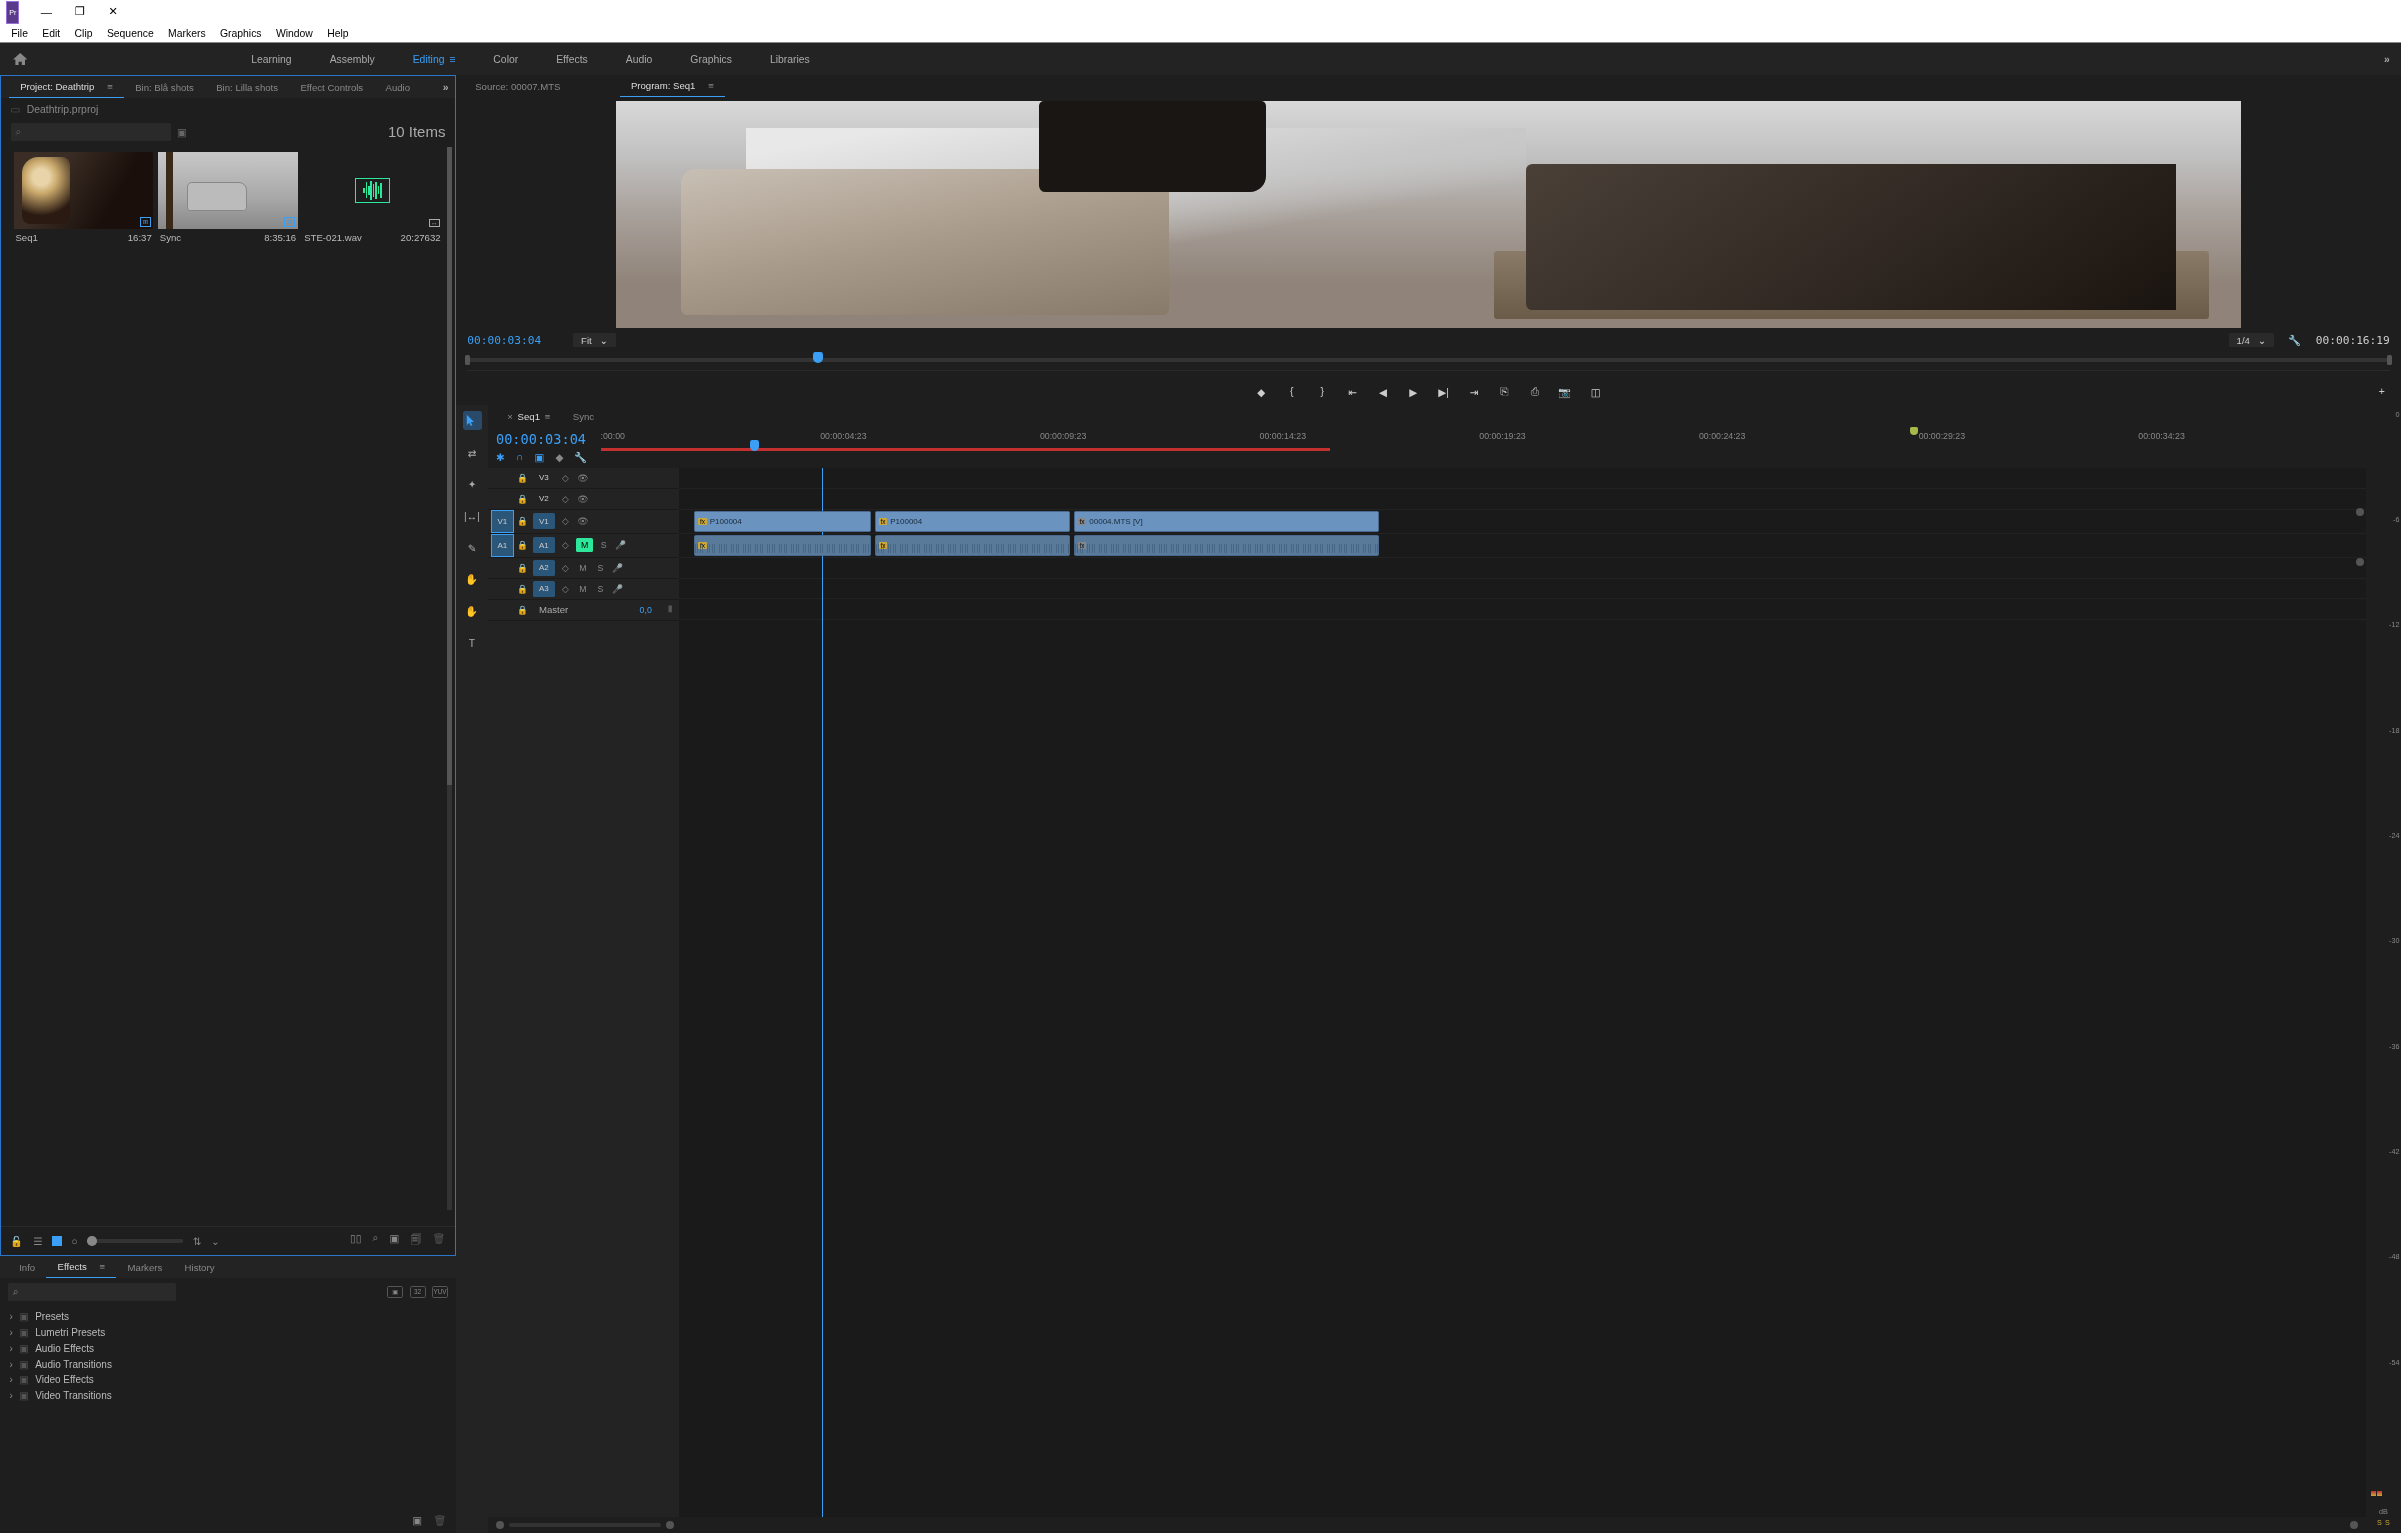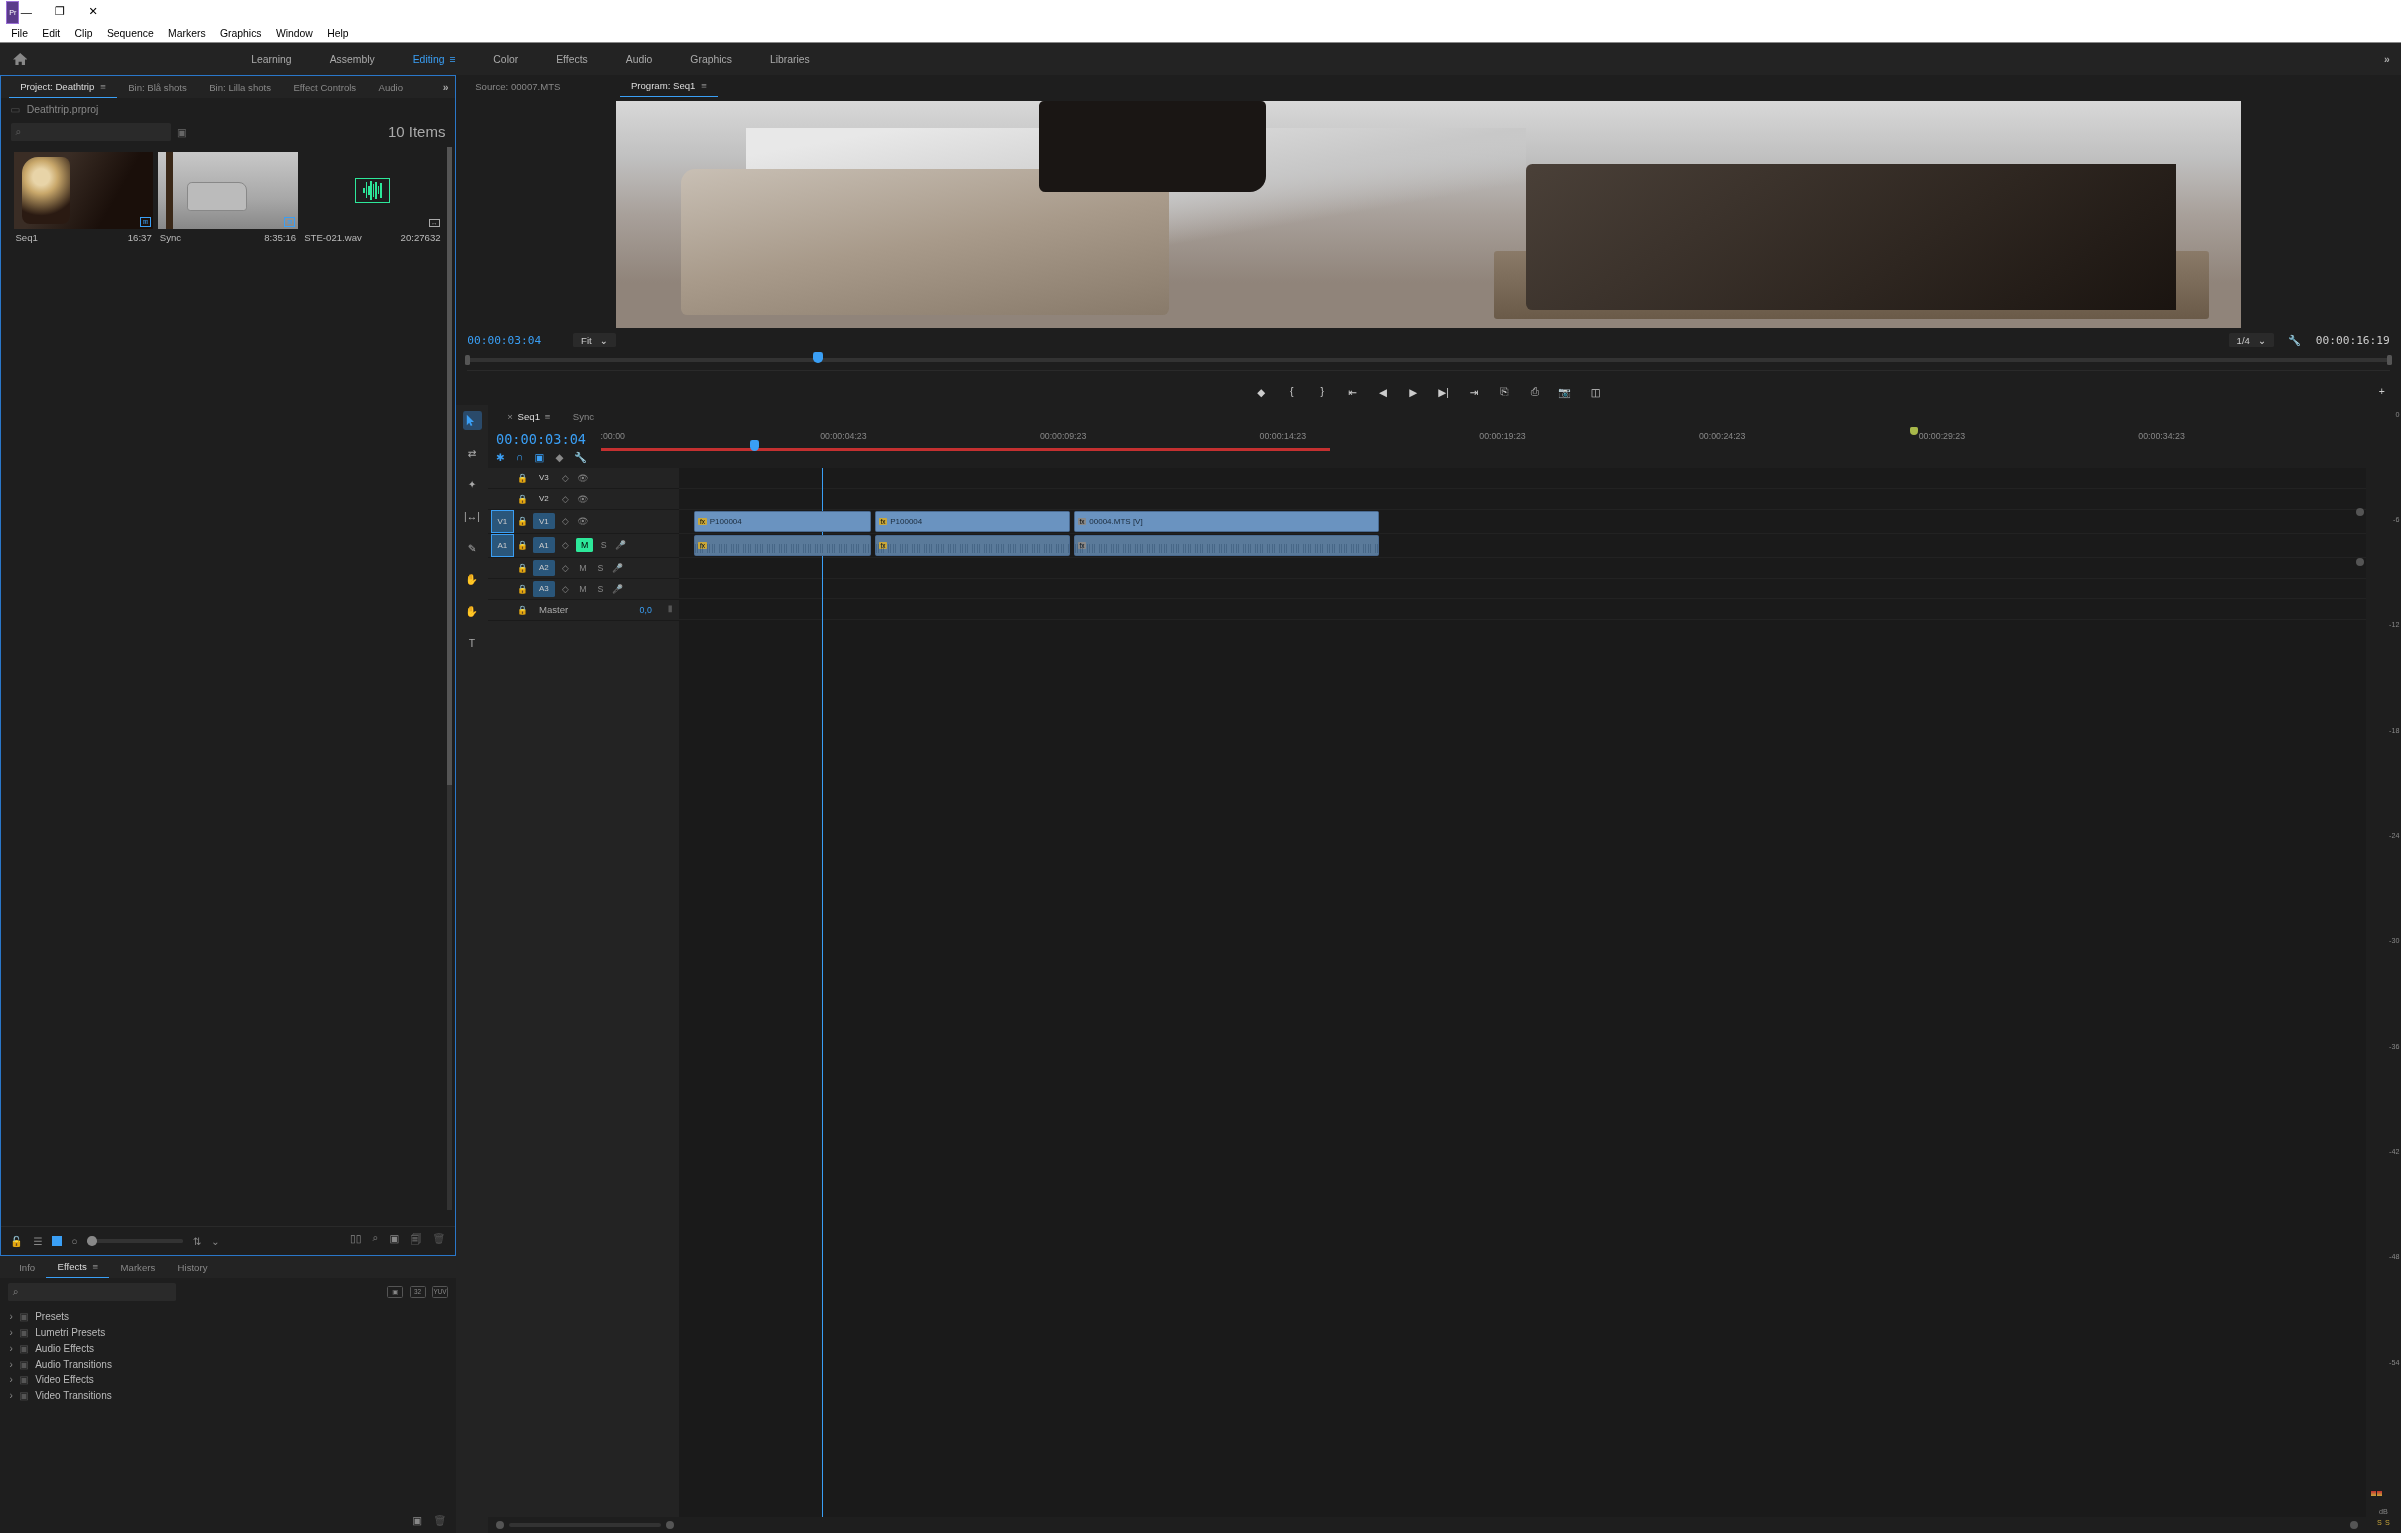--- a/index.html
+++ b/index.html
@@ -1,20 +1,20 @@
 <!DOCTYPE html>
 <html><head>
 <meta charset="utf-8">
 <style>
 * { box-sizing: border-box; margin: 0; padding: 0; font-family: "Segoe UI", Tahoma, sans-serif; }
 html, body { width: 100%; height: 100%; background: #1e1e1e; color: #ccc; font-size: 10.4px; overflow: hidden; }
 
 
 .title-bar { background: #fff; color: #000; display: flex; align-items: center; height: 24px; padding: 0 6.4px; }
-.title-bar .app-icon { width: 12.8px; height: 23px; background: #5a3b8a; margin-right: 0; display: flex; align-items: center; justify-content: center; font-size: 7.2px; color: #fff; border: 0.8px solid #9a6fd6; }
+.title-bar .app-icon { width: 12.8px; height: 23px; background: #5a3b8a; margin-right: 20px; display: flex; align-items: center; justify-content: center; font-size: 7.2px; color: #fff; border: 0.8px solid #9a6fd6; }
 .title-bar .title-text { flex: 1; font-size: 10.8px; }
 .title-bar .win-controls { display: flex; gap: 19px; padding-right: 6.4px; }
 .title-bar .win-btn { width: 14.4px; height: 14.4px; display: flex; align-items: center; justify-content: center; font-size: 11.2px; }
 
 
 .menu-bar { background: #fff; color: #000; display: flex; align-items: center; height: 19px; padding: 0 4.8px; gap: 1.6px; border-bottom: 0.8px solid #888; }
 .menu-bar .menu-item { padding: 1.6px 6.4px; font-size: 10.4px; }
 
 
 .workspace-bar { background: #232323; height: 32px; display: flex; align-items: center; padding: 0 12.8px; }
@@ -26,21 +26,21 @@
 .workspace-bar .ws-overflow { color: #aaa; margin-left: auto; font-weight: bold; letter-spacing: -1.6px; }
 
 
 .main-area { display: flex; height: calc(100% - 75px); }
 .left-col { width: 456px; display: flex; flex-direction: column; }
 .right-col { flex: 1; display: flex; flex-direction: column; }
 
 
 .project-panel { border: 0.8px solid #2a77c9; flex: 1; background: #1e1e1e; display: flex; flex-direction: column; min-height: 0; }
 .panel-tabs { display: flex; align-items: center; height: 22.4px; padding: 0 8px; background: #232323; }
-.panel-tabs .tab { color: #888; padding: 0 11.2px; height: 22.4px; display: flex; align-items: center; font-size: 9.6px; white-space: nowrap; }
+.panel-tabs .tab { color: #888; padding: 0 11.2px; height: 22.4px; display: flex; align-items: center; font-size: 9.6px; white-space: nowrap; gap: 7px; }
 .panel-tabs .tab.active { color: #ddd; border-bottom: 1.6px solid #3a9ff5; }
 .panel-tabs .menu-lines { color: #888; margin-left: 3.2px; }
 .panel-tabs .overflow { margin-left: auto; color: #aaa; font-weight: bold; letter-spacing: -1.6px; }
 
 .project-header { display: flex; align-items: center; padding: 4.8px 9.6px; color: #888; gap: 6.4px; }
 .project-header .folder-icon { color: #555; }
 .project-search-row { display: flex; align-items: center; padding: 3.2px 9.6px; gap: 6.4px; }
 .project-search-row .search-box { background: #2a2a2a; width: 160px; height: 17.6px; border-radius: 1.6px; display: flex; align-items: center; padding: 0 4.8px; color: #666; }
 .project-search-row .items-count { margin-left: auto; color: #aaa; font-size: 15px; }
 

